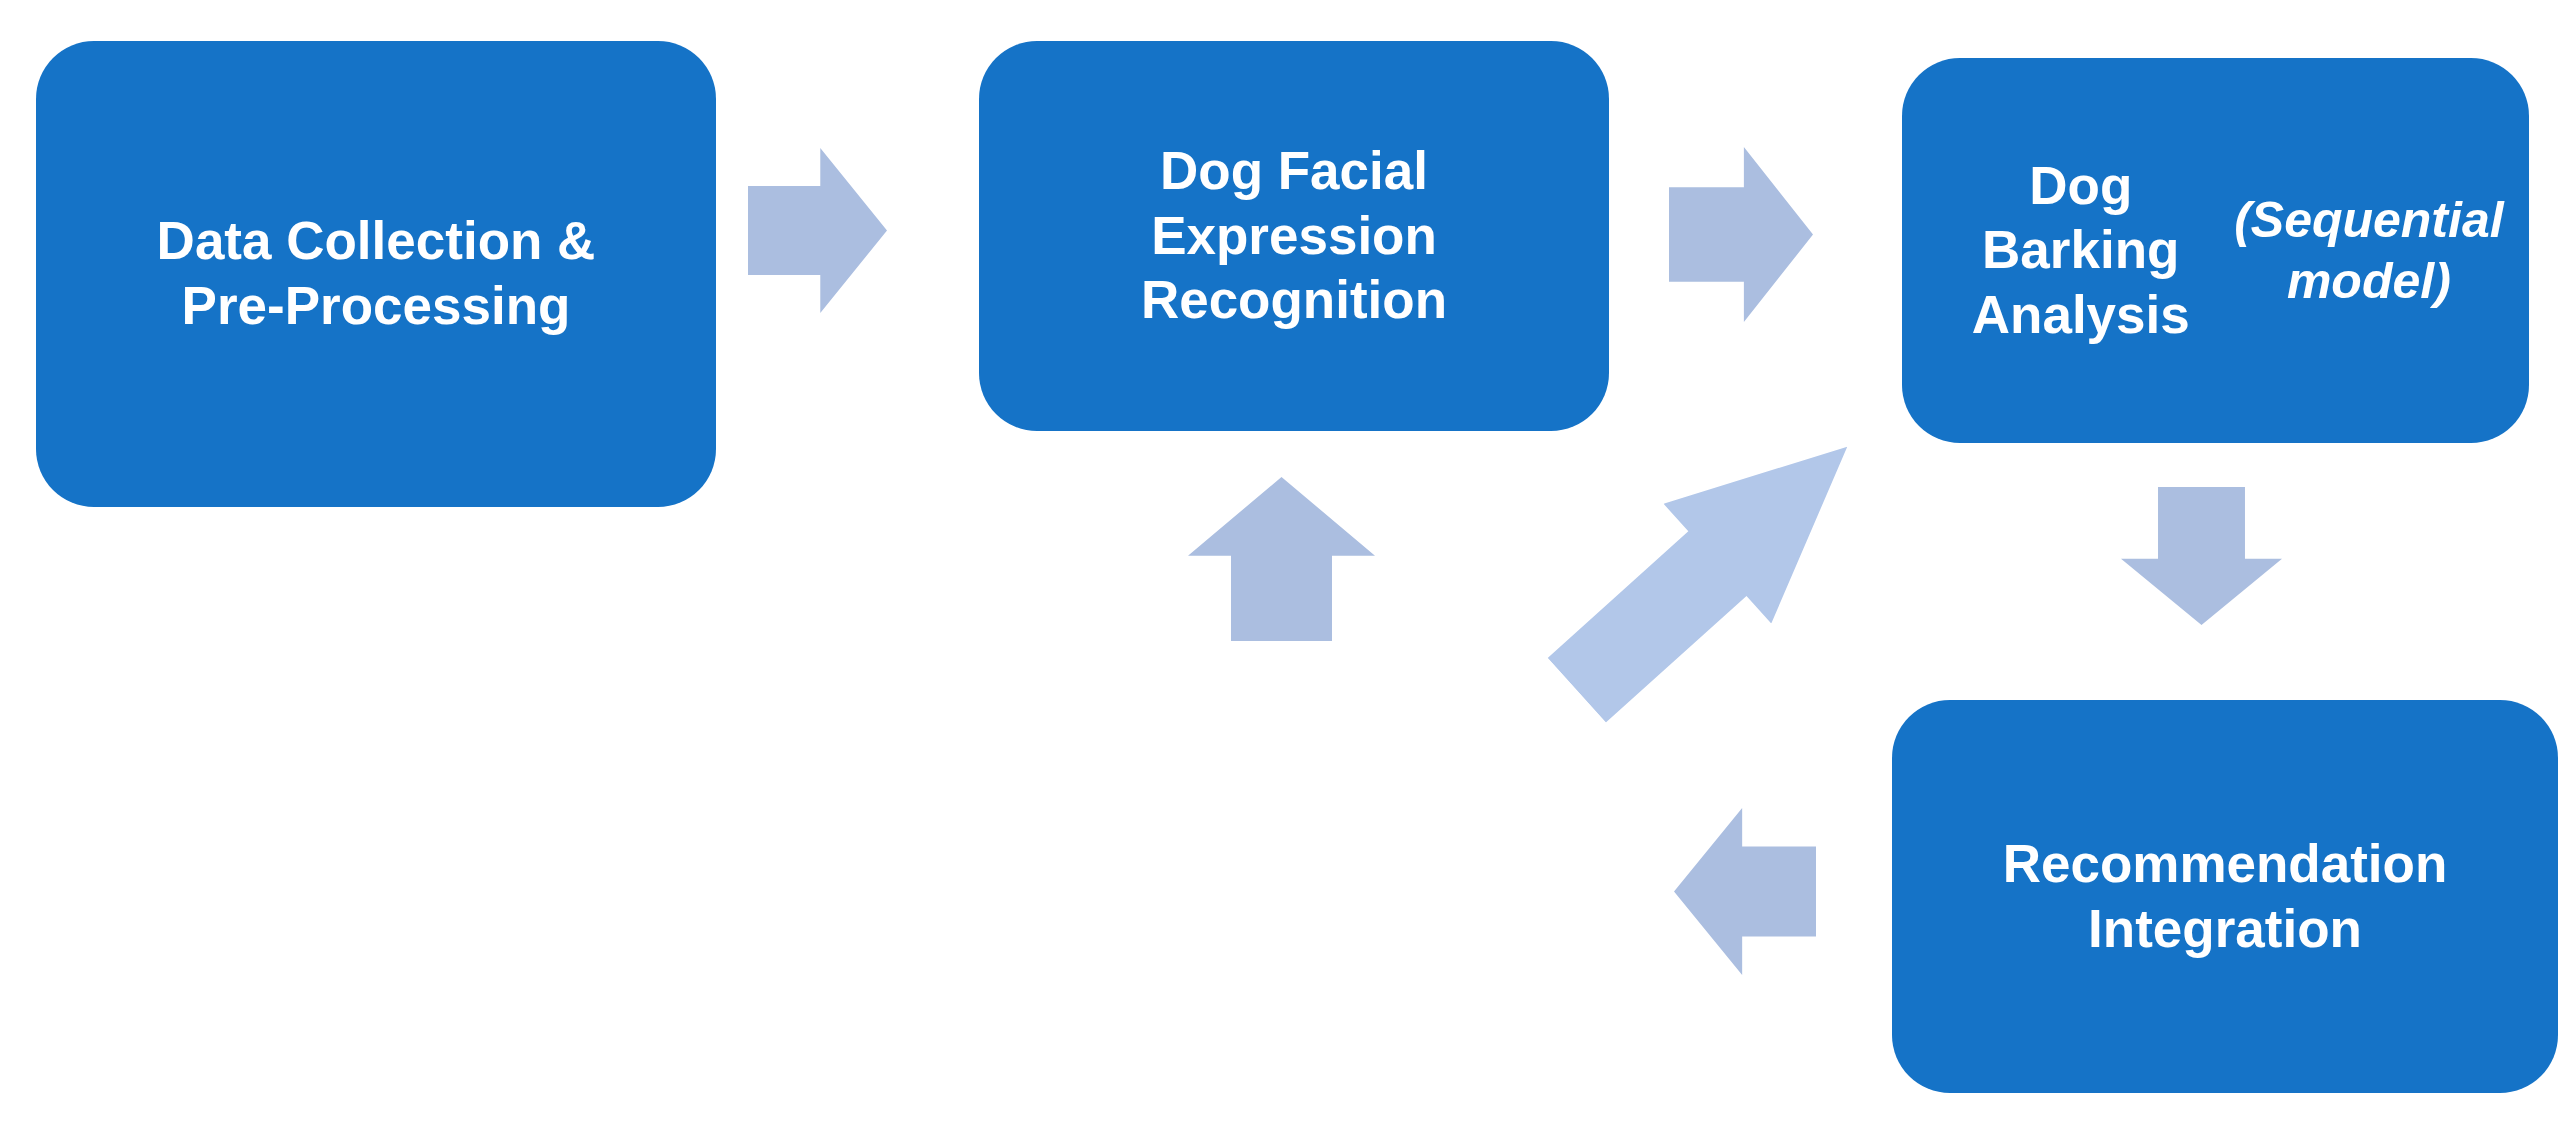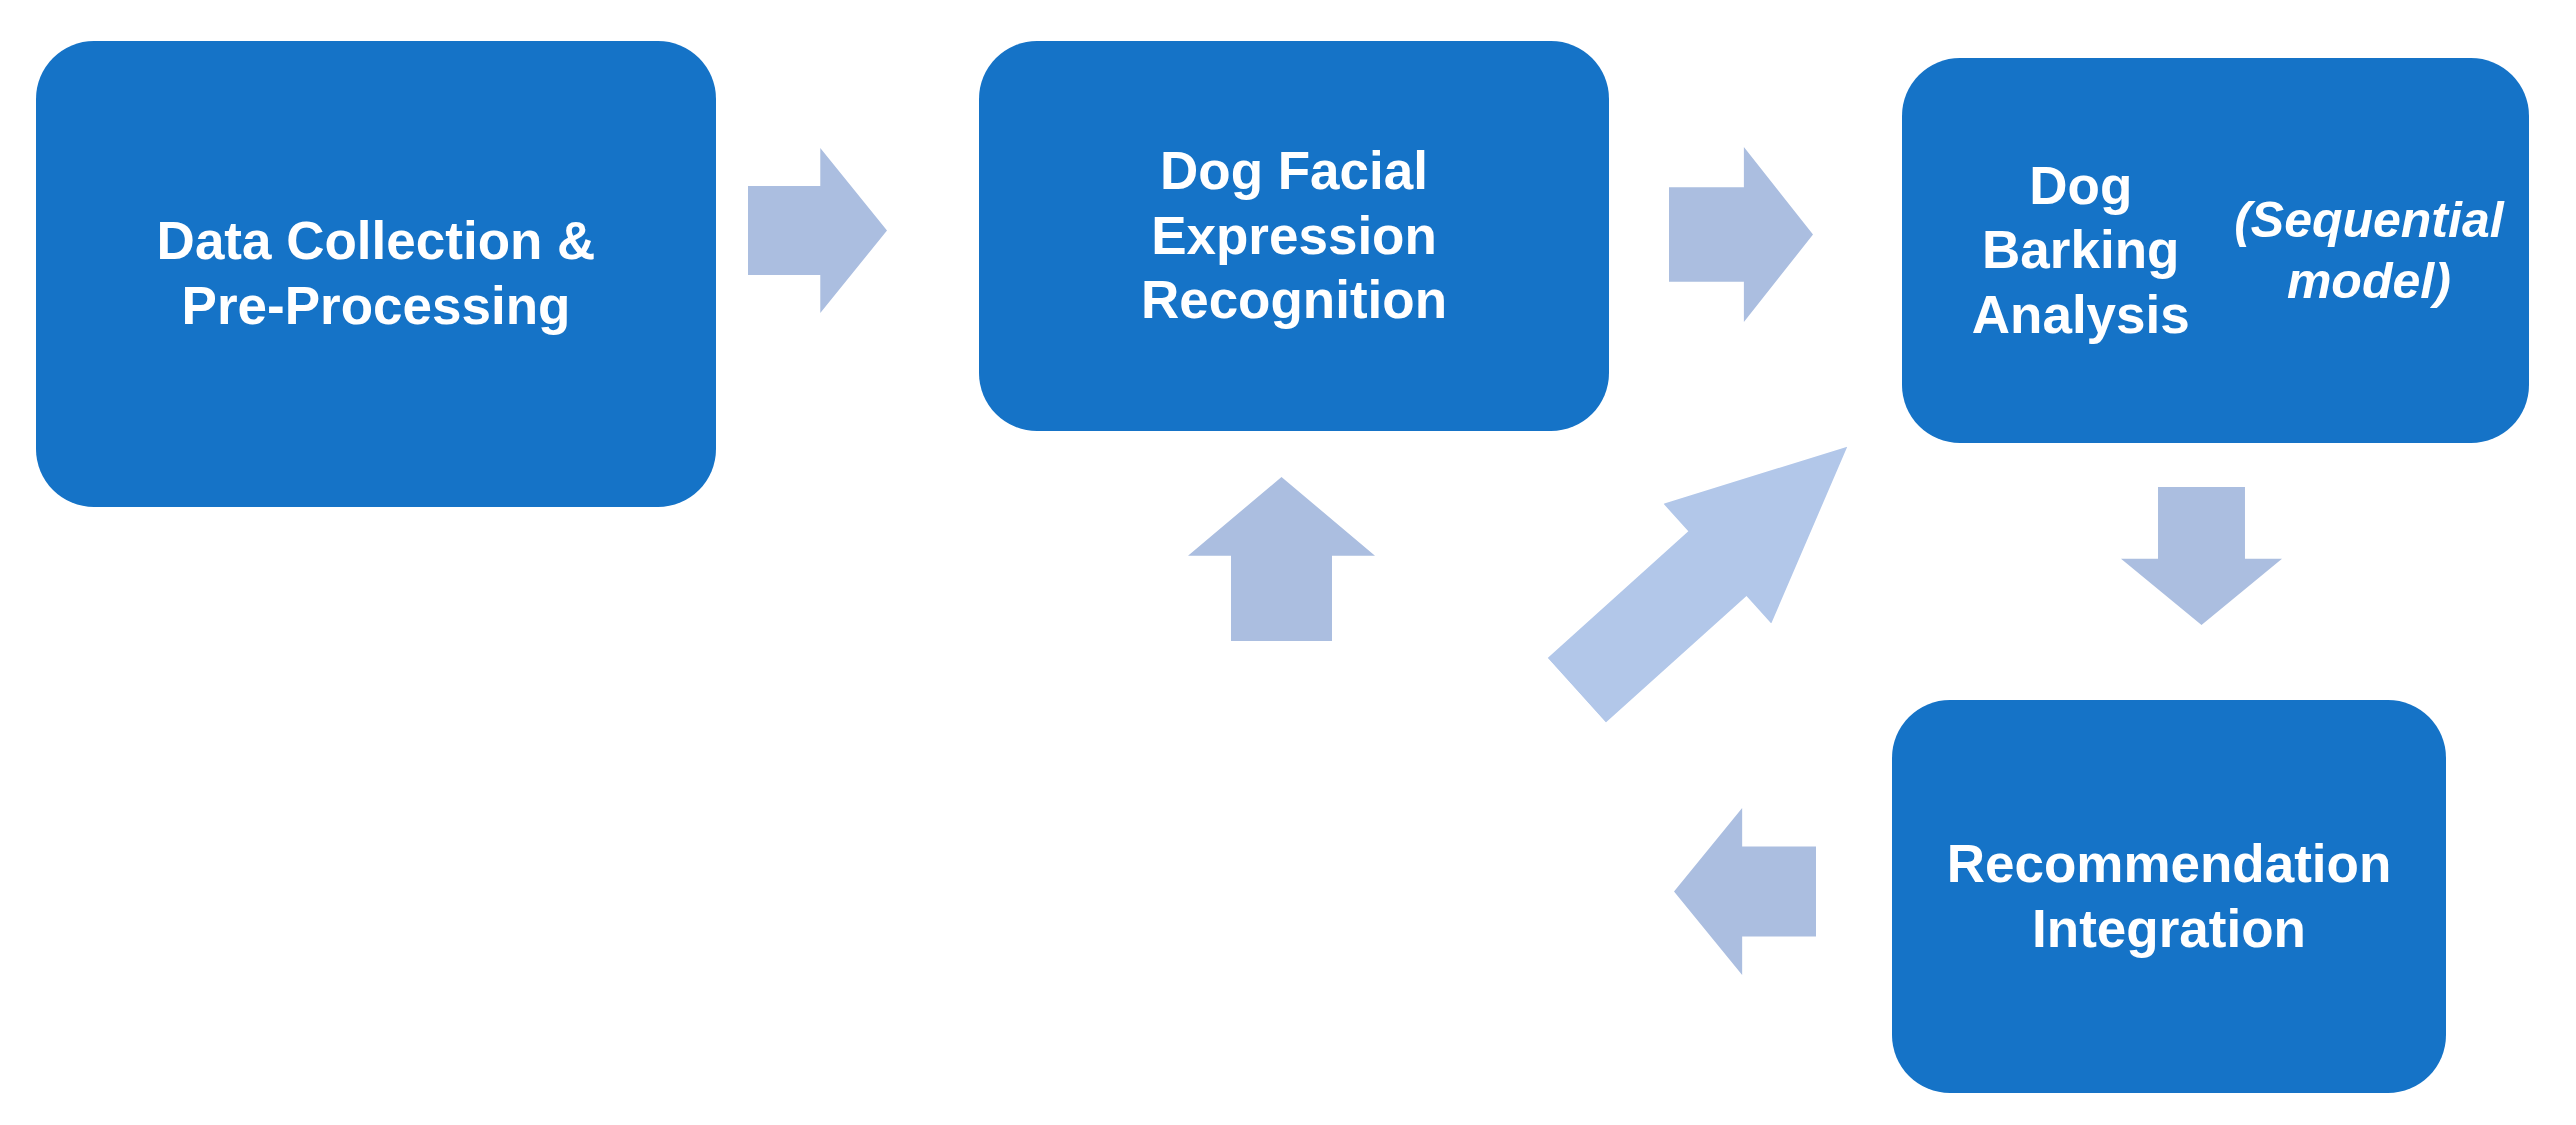--- a/index.html
+++ b/index.html
@@ -66,21 +66,21 @@
     <div class="title">Dog Facial
 Expression
 Recognition</div>
   </div>
 
   <div class="node" style="left: 1902px; top: 58px; width: 627px; height: 385px; background: rgb(21, 115, 199); color: rgb(255, 255, 255);">
     <div class="title">Dog Barking Analysis</div>
     <div class="sub">(Sequential model)</div>
   </div>
 
-  <div class="node" style="left: 1892px; top: 700px; width: 554px; height: 393px; background: rgb(21, 115, 199); color: rgb(255, 255, 255);">
+  <div class="node" style="left: 1892px; top: 700px; width: 666px; height: 393px; background: rgb(21, 115, 199); color: rgb(255, 255, 255);">
     <div class="title">Recommendation
 Integration</div>
   </div>
 
 
   <svg class="arrow straight" style="left:748px; top:148px;" width="139" height="165" viewBox="0 0 100 100" preserveAspectRatio="none">
     <polygon points="0,23 52,23 52,0 100,50 52,100 52,77 0,77" fill="#ABBEE0"></polygon>
   </svg>
 
   <svg class="arrow straight" style="left:1669px; top:147px;" width="144" height="175" viewBox="0 0 100 100" preserveAspectRatio="none">

